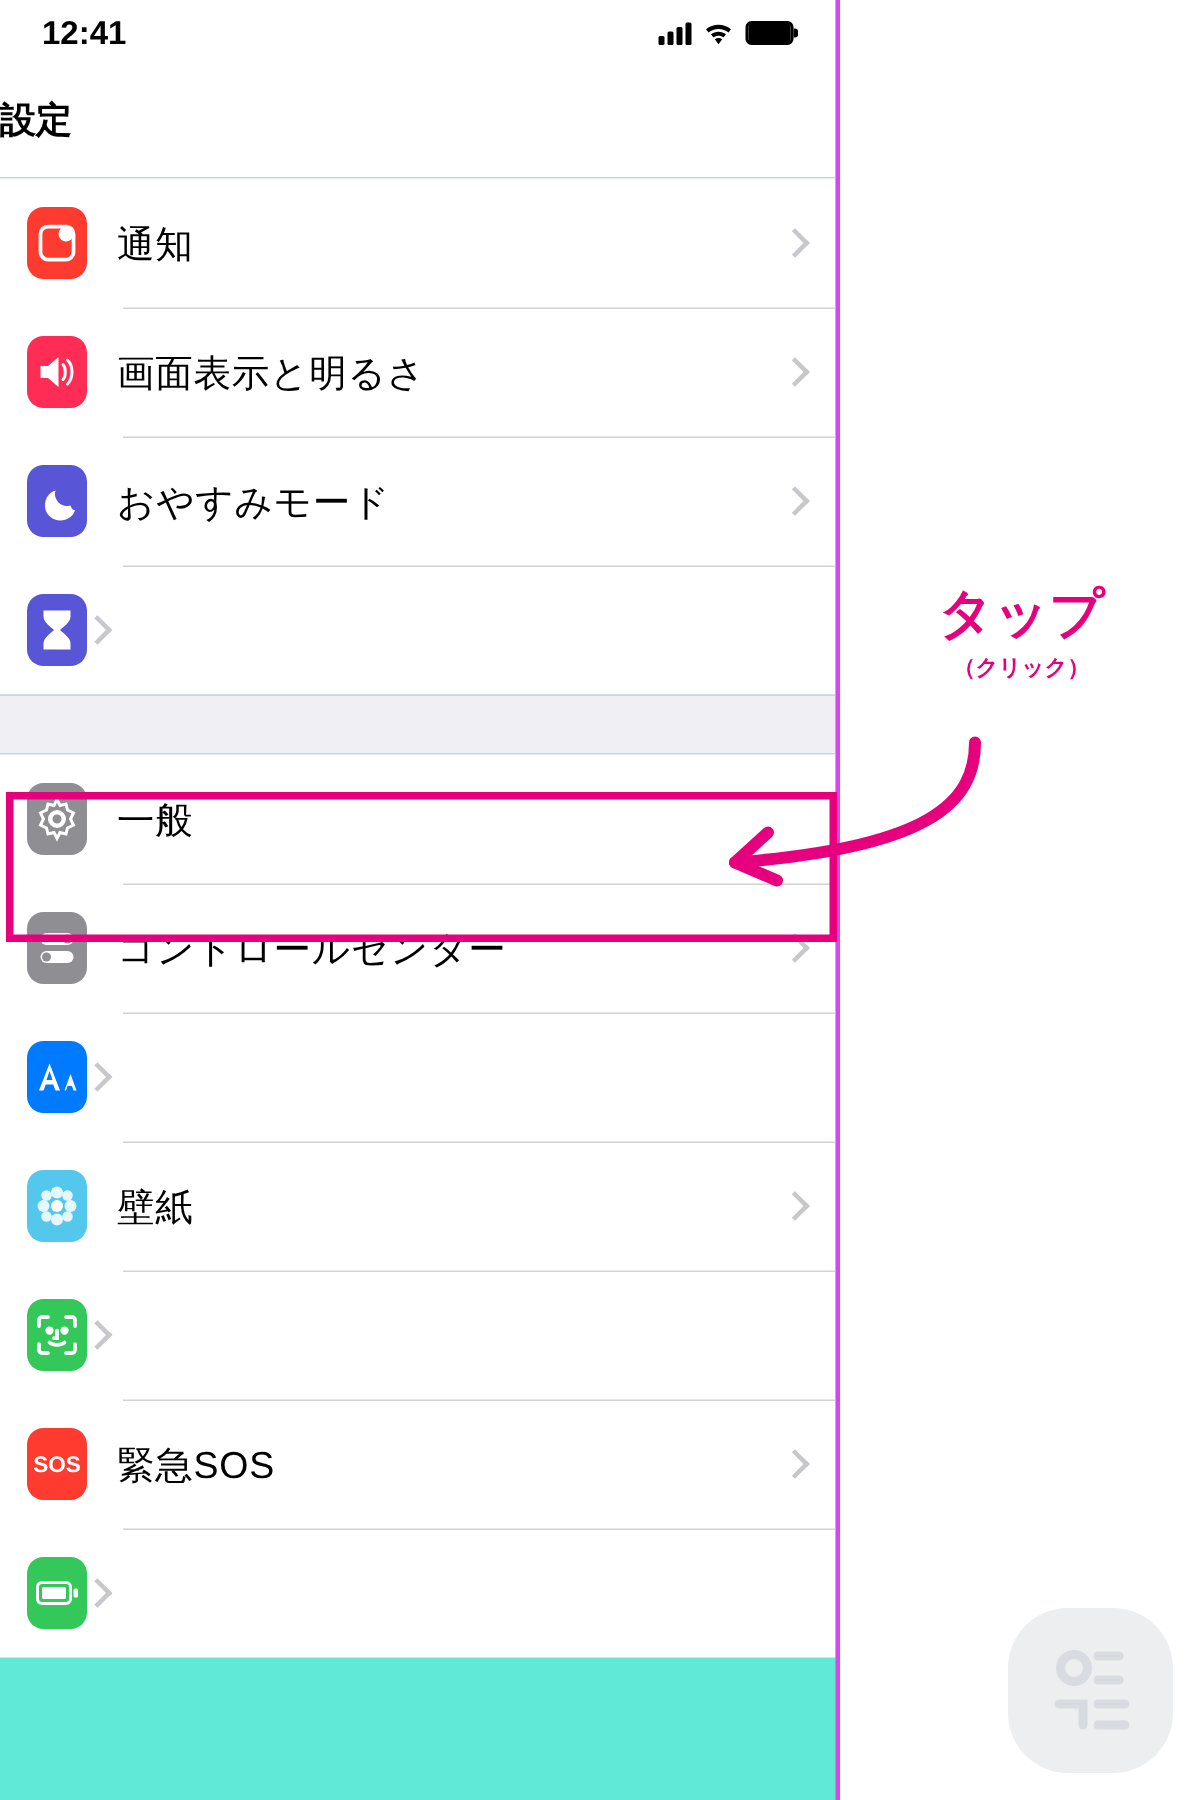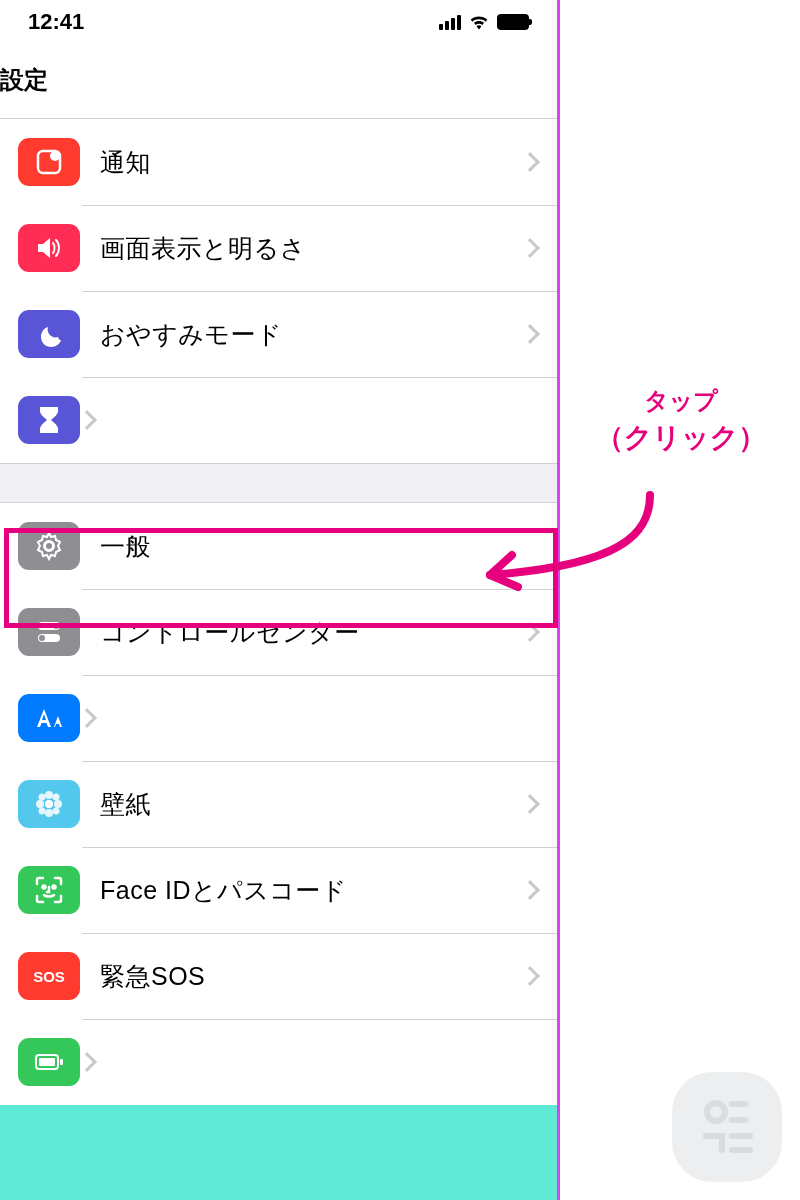--- a/index.html
+++ b/index.html
@@ -13,27 +13,27 @@
 .signal span:nth-child(1){height:6px}.signal span:nth-child(2){height:9px}.signal span:nth-child(3){height:12px}.signal span:nth-child(4){height:15px}
 .wifi{width:20px;height:16px}
 .battery{width:32px;height:16px;border:2px solid #000;border-radius:4px;position:relative}
 .battery::after{content:"";position:absolute;right:-5px;top:3px;width:3px;height:6px;background:#000;border-radius:0 2px 2px 0}
 .battery-fill{width:100%;height:100%;background:#000;border-radius:1px}
 .nav-title{background:#fff;padding:20px 0 22px;border-bottom:1px solid #d1d1d6;font-size:24px;font-weight:600}
 .group-sep{height:40px;background:#efeff4;border-top:1px solid #d1d1d6;border-bottom:1px solid #d1d1d6}
 .list{background:#fff}
 .row{display:flex;align-items:center;height:86px;padding:0 20px 0 18px;position:relative}
 .row+.row::before{content:"";position:absolute;left:82px;right:0;top:0;height:1px;background:#d1d1d6}
-.icon{width:62px;height:48px;border-radius:11px;flex-shrink:0;display:flex;align-items:center;justify-content:center;color:#fff}
+.icon{width:40px;height:48px;border-radius:11px;flex-shrink:0;display:flex;align-items:center;justify-content:center;color:#fff}
 .label{flex:1;margin-left:20px;font-size:25px;color:#000;letter-spacing:.5px}
 .chev{width:14px;height:14px;border-top:3px solid #c7c7cc;border-right:3px solid #c7c7cc;transform:rotate(45deg);flex-shrink:0}
 .highlight{position:absolute;left:4px;top:528px;width:554px;height:100px;border:5px solid #e6007e;pointer-events:none}
 .annotation{position:absolute;left:566px;top:385px;width:230px;color:#e6007e;text-align:center}
-.ann-main{font-size:24px;font-weight:800}
-.ann-sub{font-size:28px;font-weight:700;margin-top:2px}
+.ann-main{font-size:36px;font-weight:800}
+.ann-sub{font-size:15px;font-weight:700;margin-top:2px}
 .arrow{position:absolute;left:440px;top:480px;width:230px;height:120px;pointer-events:none}
 .watermark{position:absolute;right:18px;bottom:18px;width:110px;height:110px;border-radius:40px;background:#eceef0;display:flex;align-items:center;justify-content:center;color:#dfe2e6}
 .ic-notif{background:#ff3b30}.ic-sound{background:#ff2d55}.ic-dnd{background:#5856d6}.ic-screentime{background:#5856d6}
 .ic-general{background:#8e8e93}.ic-control{background:#8e8e93}.ic-display{background:#007aff}.ic-wallpaper{background:#54c7ec}
 .ic-siri{background:linear-gradient(135deg,#1a1a2e,#4b2e83,#e94560)}.ic-faceid{background:#34c759}.ic-sos{background:#ff3b30}.ic-battery{background:#34c759}
 </style>
 </head>
 <body>
 
 <div class="phone">
@@ -147,21 +147,20 @@
         </div>
         <div class="row">
           <div class="icon ic-faceid">
             <svg width="32" height="32" viewBox="0 0 32 32" fill="none" stroke="#fff" stroke-width="2.5" stroke-linecap="round">
               <path d="M4 10V6a2 2 0 012-2h4M28 10V6a2 2 0 00-2-2h-4M4 22v4a2 2 0 002 2h4M28 22v4a2 2 0 01-2 2h-4"></path>
               <circle cx="11" cy="13" r="1.5" fill="#fff"></circle>
               <circle cx="21" cy="13" r="1.5" fill="#fff"></circle>
               <path d="M16 13v5h-2M11 21c2 2 8 2 10 0"></path>
             </svg>
           </div>
-          <div class="label">Face IDとパスコード</div>
           <div class="chev"></div>
         </div>
         <div class="row">
           <div class="icon ic-sos" style="font-size: 15px; font-weight: 700;">SOS</div>
           <div class="label">緊急SOS</div>
           <div class="chev"></div>
         </div>
         <div class="row">
           <div class="icon ic-battery">
             <svg width="30" height="20" viewBox="0 0 30 20" fill="#fff">

